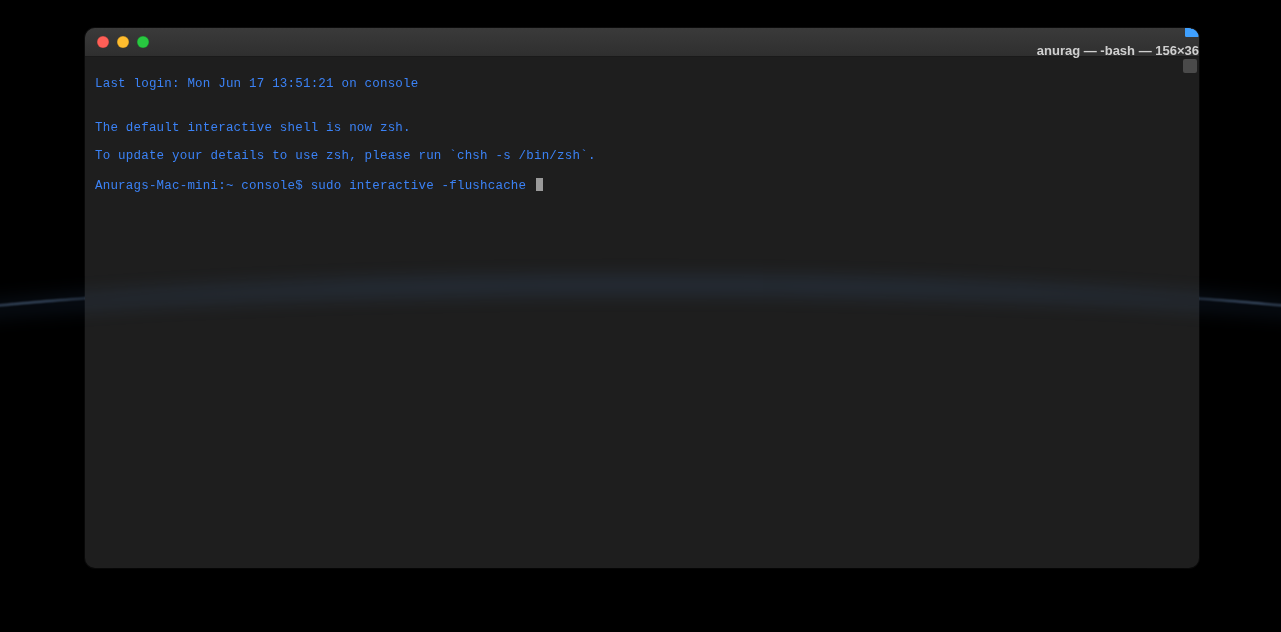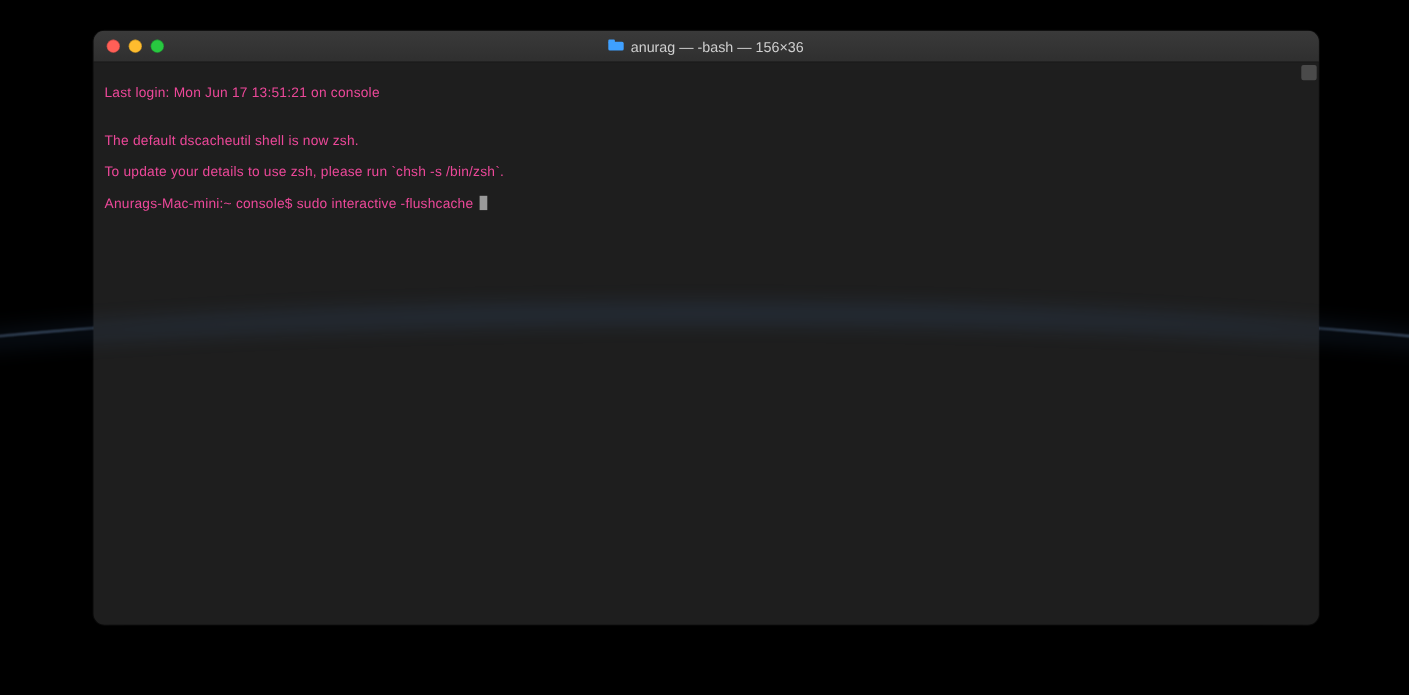--- a/index.html
+++ b/index.html
@@ -89,26 +89,27 @@
   .light.red    { background: #ff5f57; box-shadow: inset 0 0 0 0.5px rgba(0,0,0,0.25); }
   .light.yellow { background: #febc2e; box-shadow: inset 0 0 0 0.5px rgba(0,0,0,0.25); }
   .light.green  { background: #28c840; box-shadow: inset 0 0 0 0.5px rgba(0,0,0,0.25); }
 
   .title {
     position: absolute;
     left: 0; right: 0;
     text-align: center;
     font-size: 13px;
     color: #cfcfcf;
-    font-weight: 400;
+    font-weight: 700;
     pointer-events: none;
     display: flex;
     justify-content: center;
-    align-items: flex-start;
+    align-items: flex-end;
     gap: 6px;
+    flex-direction: column;
   }
   .folder-icon {
     width: 14px;
     height: 11px;
     position: relative;
     display: inline-block;
   }
   .folder-icon::before {
     content: "";
     position: absolute;
@@ -123,24 +124,24 @@
     left: 0; top: 3px;
     width: 14px; height: 8px;
     background: #3fa0ff;
     border-radius: 1.5px;
   }
 
   .terminal-body {
     flex: 1;
     position: relative;
     padding: 6px 10px;
-    font-family: Liberation Sans, sans-serif;
+    font-family: Liberation Mono, monospace;
     font-size: 12.5px;
     line-height: 1.15;
-    color: #ec4899;
+    color: #3b82f6;
     white-space: pre;
     letter-spacing: 0.2px;
   }
 
   .scrollbar-track {
     position: absolute;
     right: 2px;
     top: 2px;
     width: 14px;
     height: 14px;
@@ -177,21 +178,21 @@
       </div>
       <div class="title">
         <span class="folder-icon"></span>
         <span>anurag — -bash — 156×36</span>
       </div>
     </div>
 
     <div class="terminal-body">
 <span class="line">Last login: Mon Jun 17 13:51:21 on console</span>
 <span class="line"></span>
-<span class="line">The default dscacheutil shell is now zsh.</span>
+<span class="line">The default interactive shell is now zsh.</span>
 <span class="line">To update your details to use zsh, please run `chsh -s /bin/zsh`.</span>
 <span class="prompt-line">Anurags-Mac-mini:~ console$ </span><span class="prompt-line">sudo interactive -flushcache </span><span class="cursor-block"></span>
       <div class="scrollbar-track"></div>
     </div>
 
   </div>
 
 </div>
 
 </body></html>

